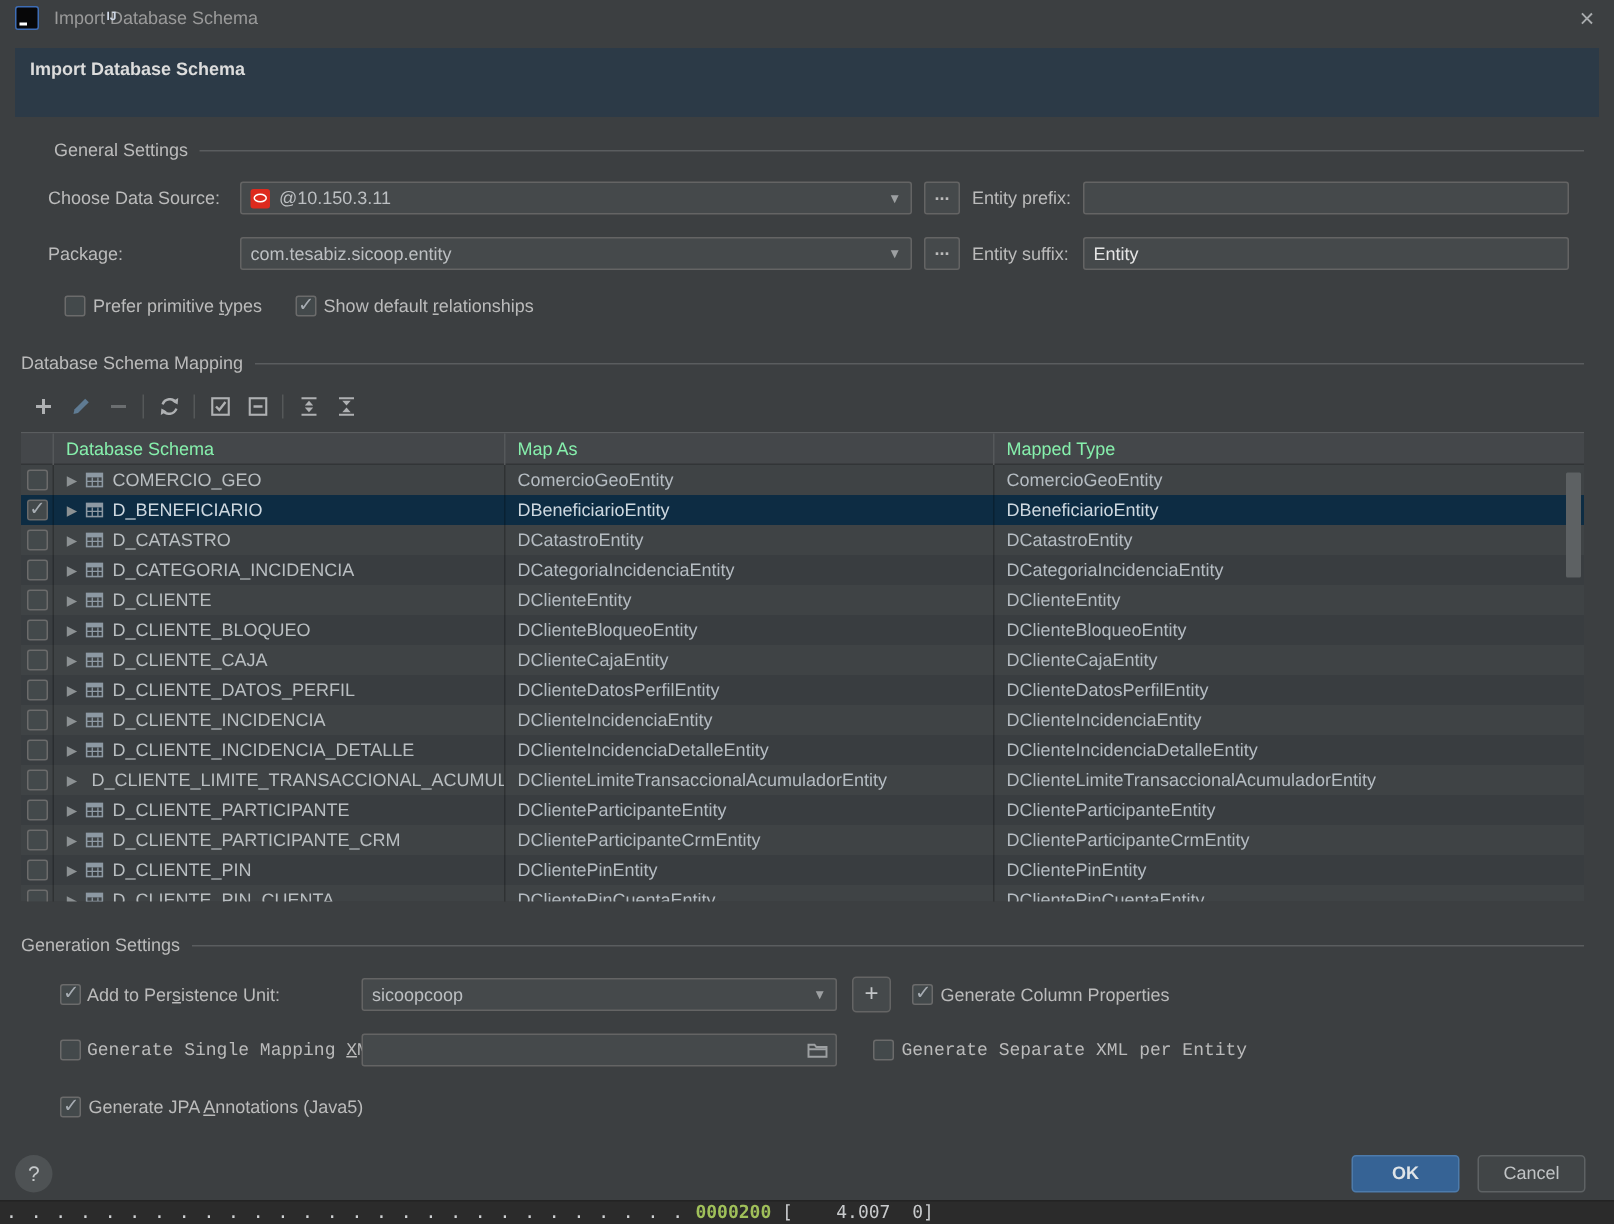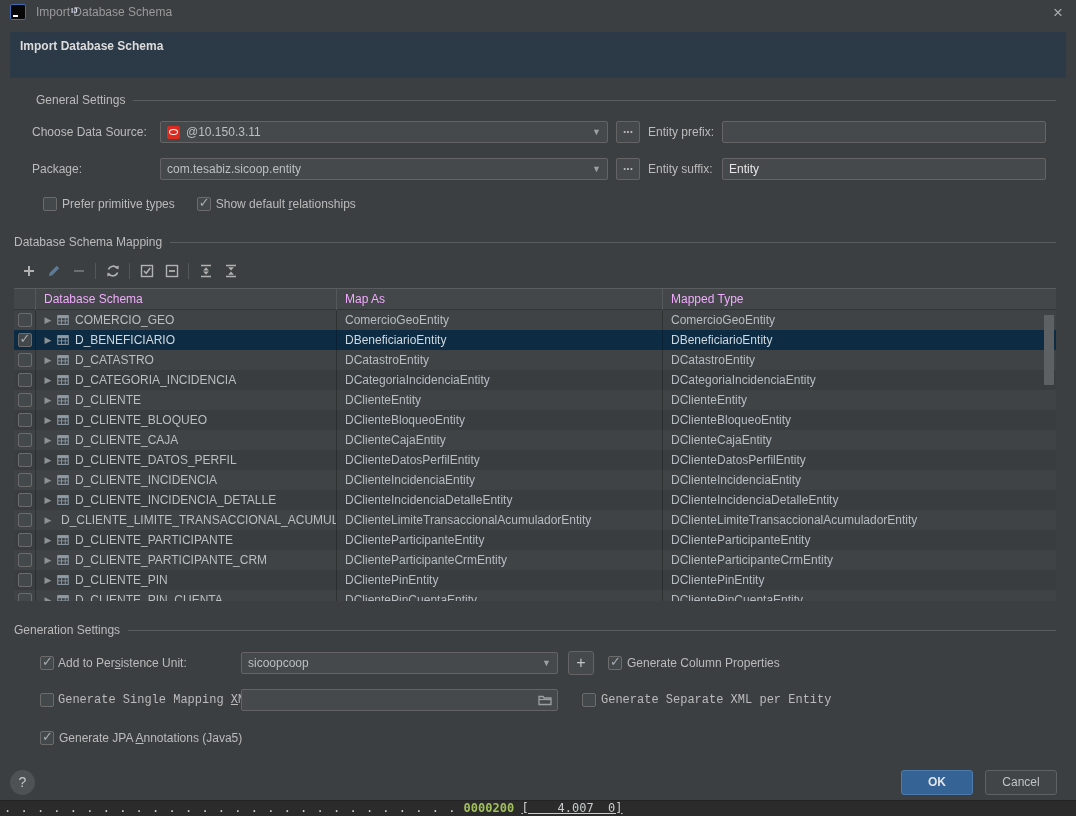--- a/index.html
+++ b/index.html
@@ -50,21 +50,21 @@
   .cb-gap { width: 22px; }
   .mn { text-decoration: underline; }
 
   
   .toolbar { display: flex; align-items: center; margin: 9px 0 0 16px; height: 24px; }
   .tb-btn { width: 25px; height: 22px; display: flex; align-items: center; justify-content: center; }
   .tb-sep { width: 1px; height: 16px; background: #555859; margin: 0 4px; }
 
   
   .schema-table { margin: 5px 20px 0 14px; border-top: 1px solid #5a5d5f; position: relative; }
-  .t-header { display: flex; height: 21px; background: #44474a; border-bottom: 1px solid #323537; align-items: center; color: #f0abfc; justify-content: center; }
+  .t-header { display: flex; height: 21px; background: #44474a; border-bottom: 1px solid #323537; align-items: center; color: #86efac; justify-content: center; }
   .t-header .hcell { padding-left: 8px; white-space: nowrap; overflow: hidden; border-right: 1px solid #55585a; height: 21px; line-height: 21px; }
   .t-body { height: 291px; overflow: hidden; position: relative; background: #393c3e; }
   .table-row { display: flex; height: 20px; align-items: center; background: #3f4345; }
   .table-row:nth-child(even) { background: #393d40; }
   .table-row.selected { background: #0d2c43; }
   .table-row.selected .row-label, .table-row.selected .cell-text { color: #ced8e0; }
   .col-gutter { width: 22px; flex: 0 0 auto; display: flex; justify-content: center; border-right: 1px solid rgba(0,0,0,0.25); height: 20px; align-items: center; }
   .col-schema { width: 301px; flex: 0 0 auto; display: flex; align-items: center; padding-left: 4px; border-right: 1px solid rgba(0,0,0,0.25); height: 20px; overflow: hidden; white-space: nowrap; }
   .col-mapas { width: 326px; flex: 0 0 auto; padding-left: 8px; border-right: 1px solid rgba(0,0,0,0.25); height: 20px; line-height: 20px; overflow: hidden; white-space: nowrap; }
   .col-mapped { flex: 1; padding-left: 8px; height: 20px; line-height: 20px; overflow: hidden; white-space: nowrap; border-right: none; }
@@ -92,21 +92,21 @@
   .footer { position: absolute; left: 0; right: 0; bottom: 20px; height: 26px; }
   .help-btn { position: absolute; left: 10px; top: 0; width: 25px; height: 25px; border-radius: 50%; background: #4e5254; color: #c5c8ca; font-size: 14px; text-align: center; line-height: 24px; }
   .btn { position: absolute; top: 0; width: 72px; height: 25px; border-radius: 3px; text-align: center; line-height: 23px; }
   .btn-ok { right: 103px; background: #366395; border: 1px solid #4d7bab; color: #dfe4e8; font-weight: bold; }
   .btn-cancel { right: 19px; background: #414547; border: 1px solid #5e6264; color: #c0c3c5; }
 
   
   .bg-strip { position: absolute; left: 0; right: 0; bottom: 0; height: 16px; background: #2b2b2b; border-top: 1px solid #232323; overflow: hidden; white-space: pre; font-family: "DejaVu Sans Mono", "Liberation Mono", monospace; font-size: 12px; padding-left: 4px; line-height: 15px; }
   .bg-dots { color: #d0d2d4; letter-spacing: 1px; }
   .bg-offset { color: #a0c05a; font-weight: bold; }
-  .bg-rest { color: #c8cacc; text-decoration: underline; }
+  .bg-rest { color: #c8cacc; }
 
   svg { display: block; }
 </style>
 </head>
 <body>
 
 <div class="window">
 
   <div class="titlebar">
     <div class="app-icon">

